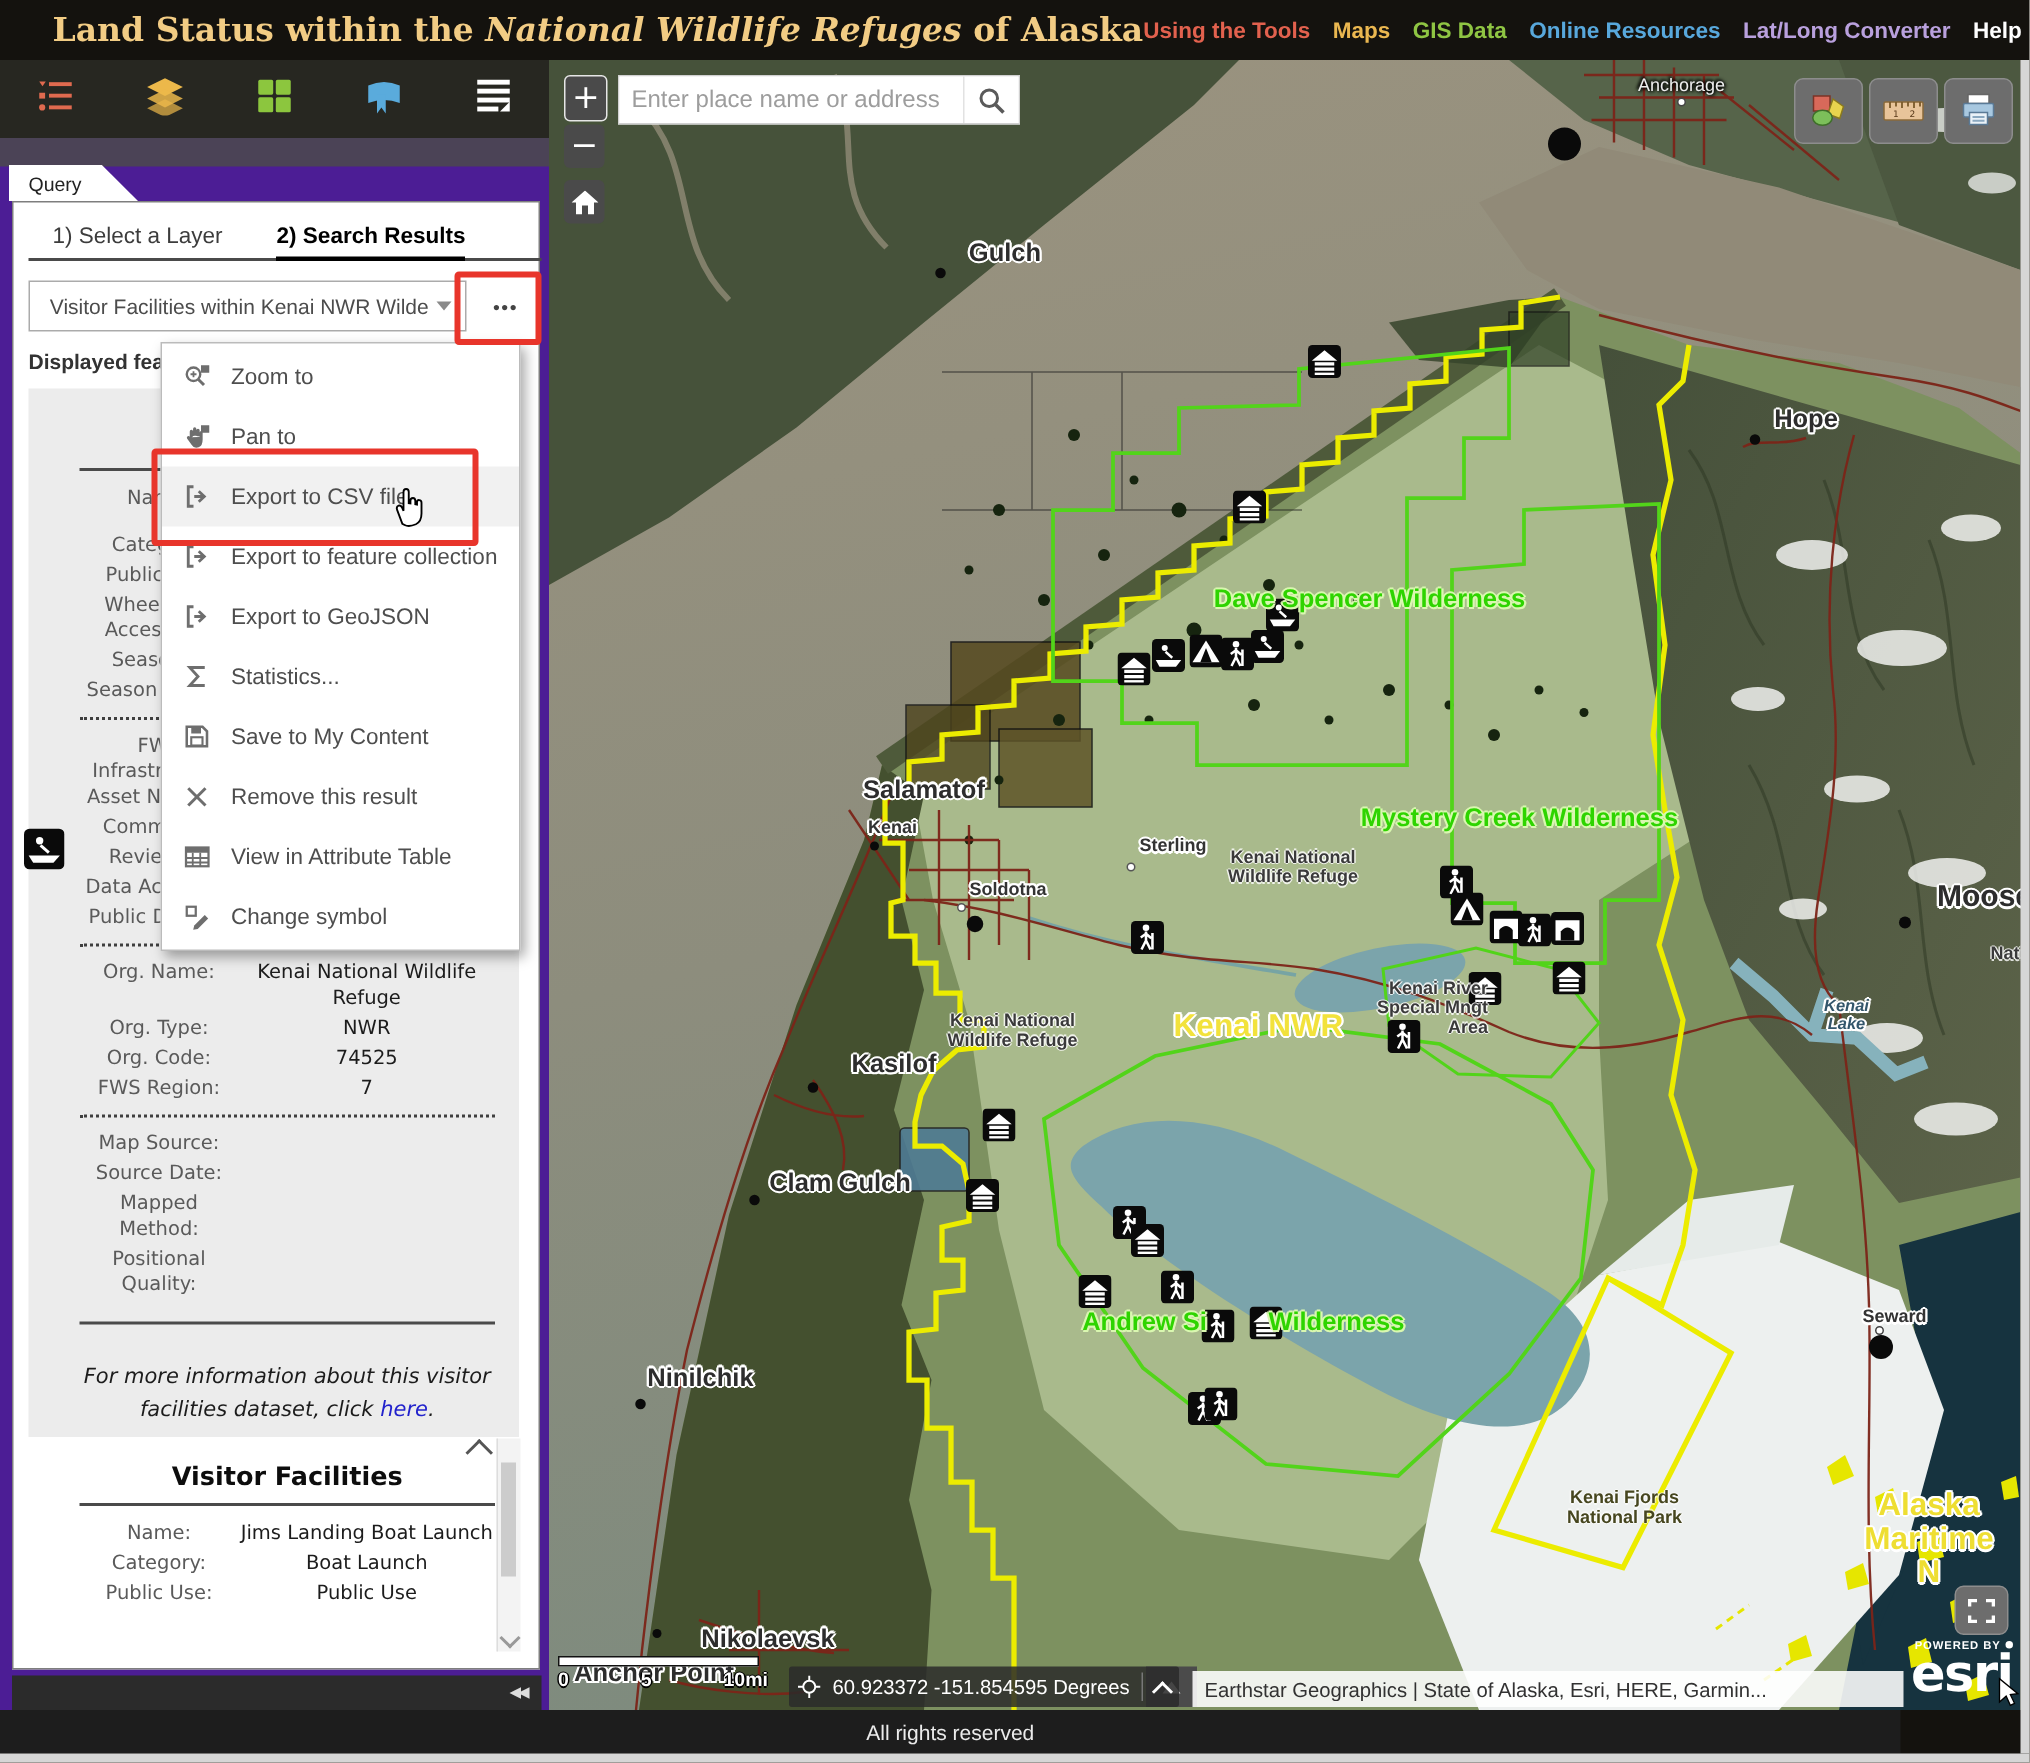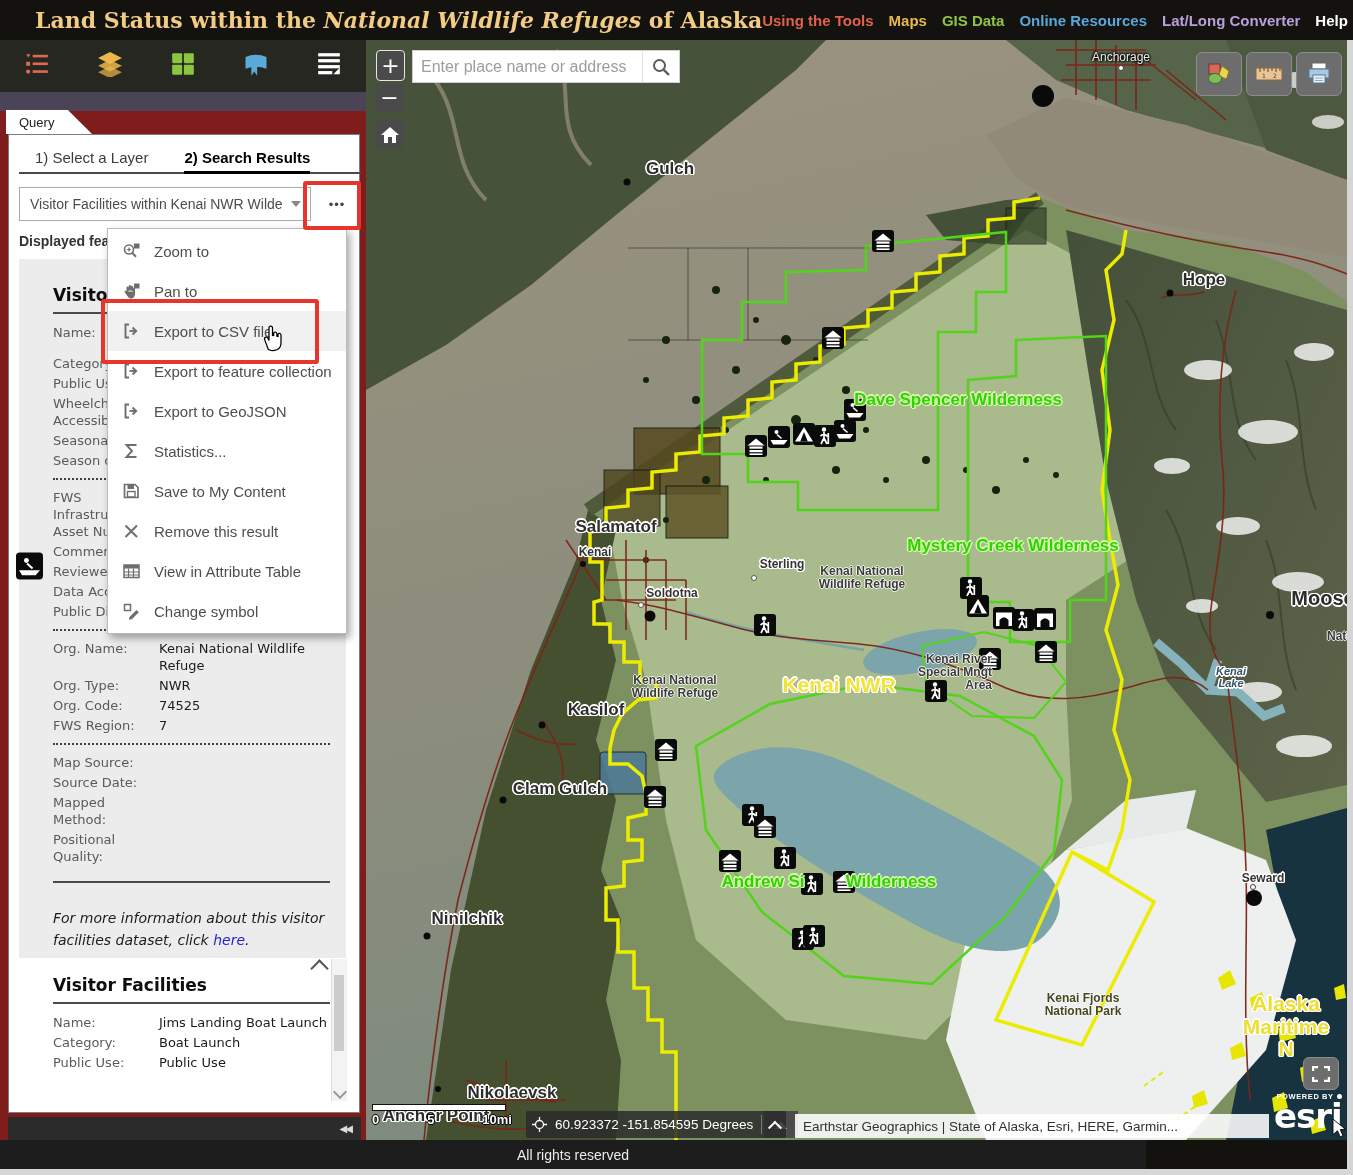--- a/index.html
+++ b/index.html
@@ -8,21 +8,21 @@
   
   #hdr{position:absolute;left:0;top:0;width:1353px;height:40px;background:#14120e;display:flex;align-items:center;}
   .logo{width:27px;height:34px;margin-top:1px;}
   #logo1{margin-left:19px;}
   #logo2{margin-left:4px;}
   #title{margin-left:12px;font-family:"DejaVu Serif",serif;font-weight:bold;font-size:22px;color:#f2cc84;white-space:nowrap;}
   #title i{font-family:"DejaVu Serif",serif;}
   #nav{margin-left:auto;display:flex;gap:15px;align-items:center;padding-right:14px;}
   #nav a{font-size:15px;font-weight:bold;text-decoration:none;white-space:nowrap;cursor:pointer;}
   
-  #leftcol{position:absolute;left:0;top:40px;width:366px;height:1100px;background:#7f1d1d;}
+  #leftcol{position:absolute;left:0;top:40px;width:366px;height:1100px;background:#4c1d95;text-align:center;}
   #toolbar{position:absolute;left:0;top:0;width:366px;height:52px;background:#272721;display:flex;justify-content:space-around;align-items:center;}
   .tb-btn{width:46px;height:40px;display:flex;align-items:center;justify-content:center;cursor:pointer;}
   #purple{position:absolute;left:0;top:52px;width:366px;height:19px;background:#4b4356;}
   #tab-query{position:absolute;left:6px;top:70px;width:86px;height:24px;background:#fff;
       clip-path:polygon(0 0,72% 0,100% 100%,0 100%);z-index:3;font-size:13px;color:#222;
       display:flex;align-items:center;padding-left:13px;box-sizing:border-box;}
   #panel{position:absolute;left:8px;top:94px;width:352px;height:979px;background:#fff;border:1px solid #7e7e7e;box-sizing:border-box;}
   #steps{position:absolute;left:10px;top:14px;width:326px;display:flex;gap:36px;border-bottom:2px solid #4a4a4a;padding:0 0 6px 16px;}
   #step1{font-size:15px;color:#3c3c3c;cursor:pointer;}
   #step2{font-size:15px;color:#000;font-weight:bold;border-bottom:3px solid #000;margin-bottom:-8px;padding-bottom:5px;cursor:pointer;}
@@ -102,21 +102,21 @@
   #coordbar .chev{width:8px;height:8px;border-left:2px solid #fff;border-top:2px solid #fff;transform:rotate(45deg) translate(2px,2px);cursor:pointer;}
   #attr-exp{left:398px;top:1071px;width:34px;height:27px;background:#4b4b4b;display:flex;align-items:center;justify-content:center;z-index:11;cursor:pointer;}
   #attr-exp .tri{width:0;height:0;border-left:6px solid transparent;border-right:6px solid transparent;border-bottom:8px solid #dedede;}
   #attribution{left:429px;top:1074px;width:474px;height:24px;background:rgba(255,255,255,.88);display:flex;align-items:center;padding:0 8px;z-index:12;box-sizing:border-box;}
   #attribution span{font-size:13.5px;color:#323232;white-space:nowrap;overflow:hidden;}
   #esri-logo{left:908px;top:1052px;z-index:12;text-align:right;}
   #esri-logo .pb{font-size:7.5px;font-weight:bold;color:#fff;letter-spacing:.6px;display:flex;align-items:center;justify-content:flex-end;gap:3px;}
   #esri-logo .pb .dot{width:5px;height:5px;border-radius:50%;background:#fff;display:inline-block;}
   #esri-logo .esri{font-size:34px;font-weight:bold;color:#fff;font-family:"DejaVu Sans",sans-serif;letter-spacing:-1px;line-height:.9;}
   
-  #bottombar{position:absolute;left:0;top:1140px;width:1146px;height:29px;background:#1d1d1d;display:flex;align-items:center;justify-content:center;}
+  #bottombar{position:absolute;left:0;top:1140px;width:1267px;height:29px;background:#1d1d1d;display:flex;align-items:center;justify-content:center;}
   #bottombar span{color:#ebebeb;font-size:14px;}
   #edge-r{position:absolute;left:1347px;top:40px;width:6px;height:1129px;background:#d6d6d6;}
   #edge-b{position:absolute;left:0;top:1169px;width:1353px;height:6px;background:#d6d6d6;}
 </style>
 </head>
 <body>
 
 <div id="app">
 
   <div id="hdr">
@@ -655,21 +655,21 @@
     <div id="m-labels">
         <div class="m-lbl town-white" style="left: 755px; top: 17px;">Anchorage</div>
         <div class="m-lbl town halo" style="left: 304px; top: 129px;">Gulch</div>
         <div class="m-lbl town halo" style="left: 838px; top: 240px;">Hope</div>
         <div class="m-lbl town halo" style="left: 250px; top: 487px;">Salamatof</div>
         <div class="m-lbl town-sm halo" style="left: 229px; top: 512px;">Kenai</div>
         <div class="m-lbl town-sm halo" style="left: 306px; top: 553px;">Soldotna</div>
         <div class="m-lbl town-sm halo" style="left: 416px; top: 524px;">Sterling</div>
         <div class="m-lbl gray-sm" style="left: 496px; top: 538px;">Kenai National
 Wildlife Refuge</div>
-        <div class="m-lbl wild" style="left: 547px; top: 360px; margin-left: 45px;">Dave Spencer Wilderness</div>
+        <div class="m-lbl wild" style="left: 547px; top: 360px;">Dave Spencer Wilderness</div>
         <div class="m-lbl wild" style="left: 647px; top: 506px;">Mystery Creek Wilderness</div>
         <div class="m-lbl refuge-yellow halo" style="left: 473px; top: 645px;">Kenai NWR</div>
         <div class="m-lbl gray-sm" style="left: 589px; top: 632px; text-align: right;">Kenai River
 Special Mngt
 Area</div>
         <div class="m-lbl gray-sm" style="left: 309px; top: 647px;">Kenai National
 Wildlife Refuge</div>
         <div class="m-lbl town halo" style="left: 230px; top: 670px;">Kasilof</div>
         <div class="m-lbl town halo" style="left: 194px; top: 749px;">Clam Gulch</div>
         <div class="m-lbl town halo" style="left: 101px; top: 879px;">Ninilchik</div>

